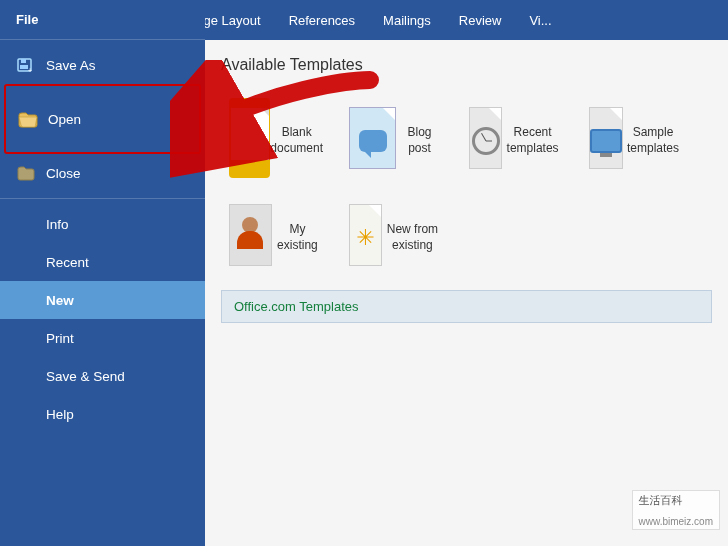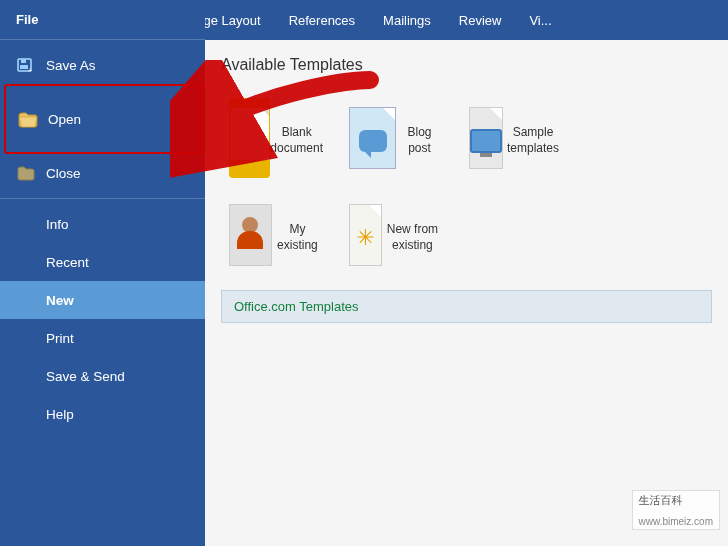--- a/index.html
+++ b/index.html
@@ -173,20 +173,26 @@
       <span class="label">Blank document</span>
     </div>
 
     <div class="template-item">
       <div class="blog-doc">
         <div class="chat-bubble"></div>
       </div>
       <span class="label">Blog post</span>
     </div>
 
+    <div class="template-item">
+      <div class="clock-doc">
+        <div class="clock-circle"></div>
+      </div>
+      <span class="label">Recent templates</span>
+    </div>
 
     <div class="template-item">
       <div class="monitor-doc">
         <div class="monitor-shape"></div>
       </div>
       <span class="label">Sample templates</span>
     </div>
 
   </div>
 

